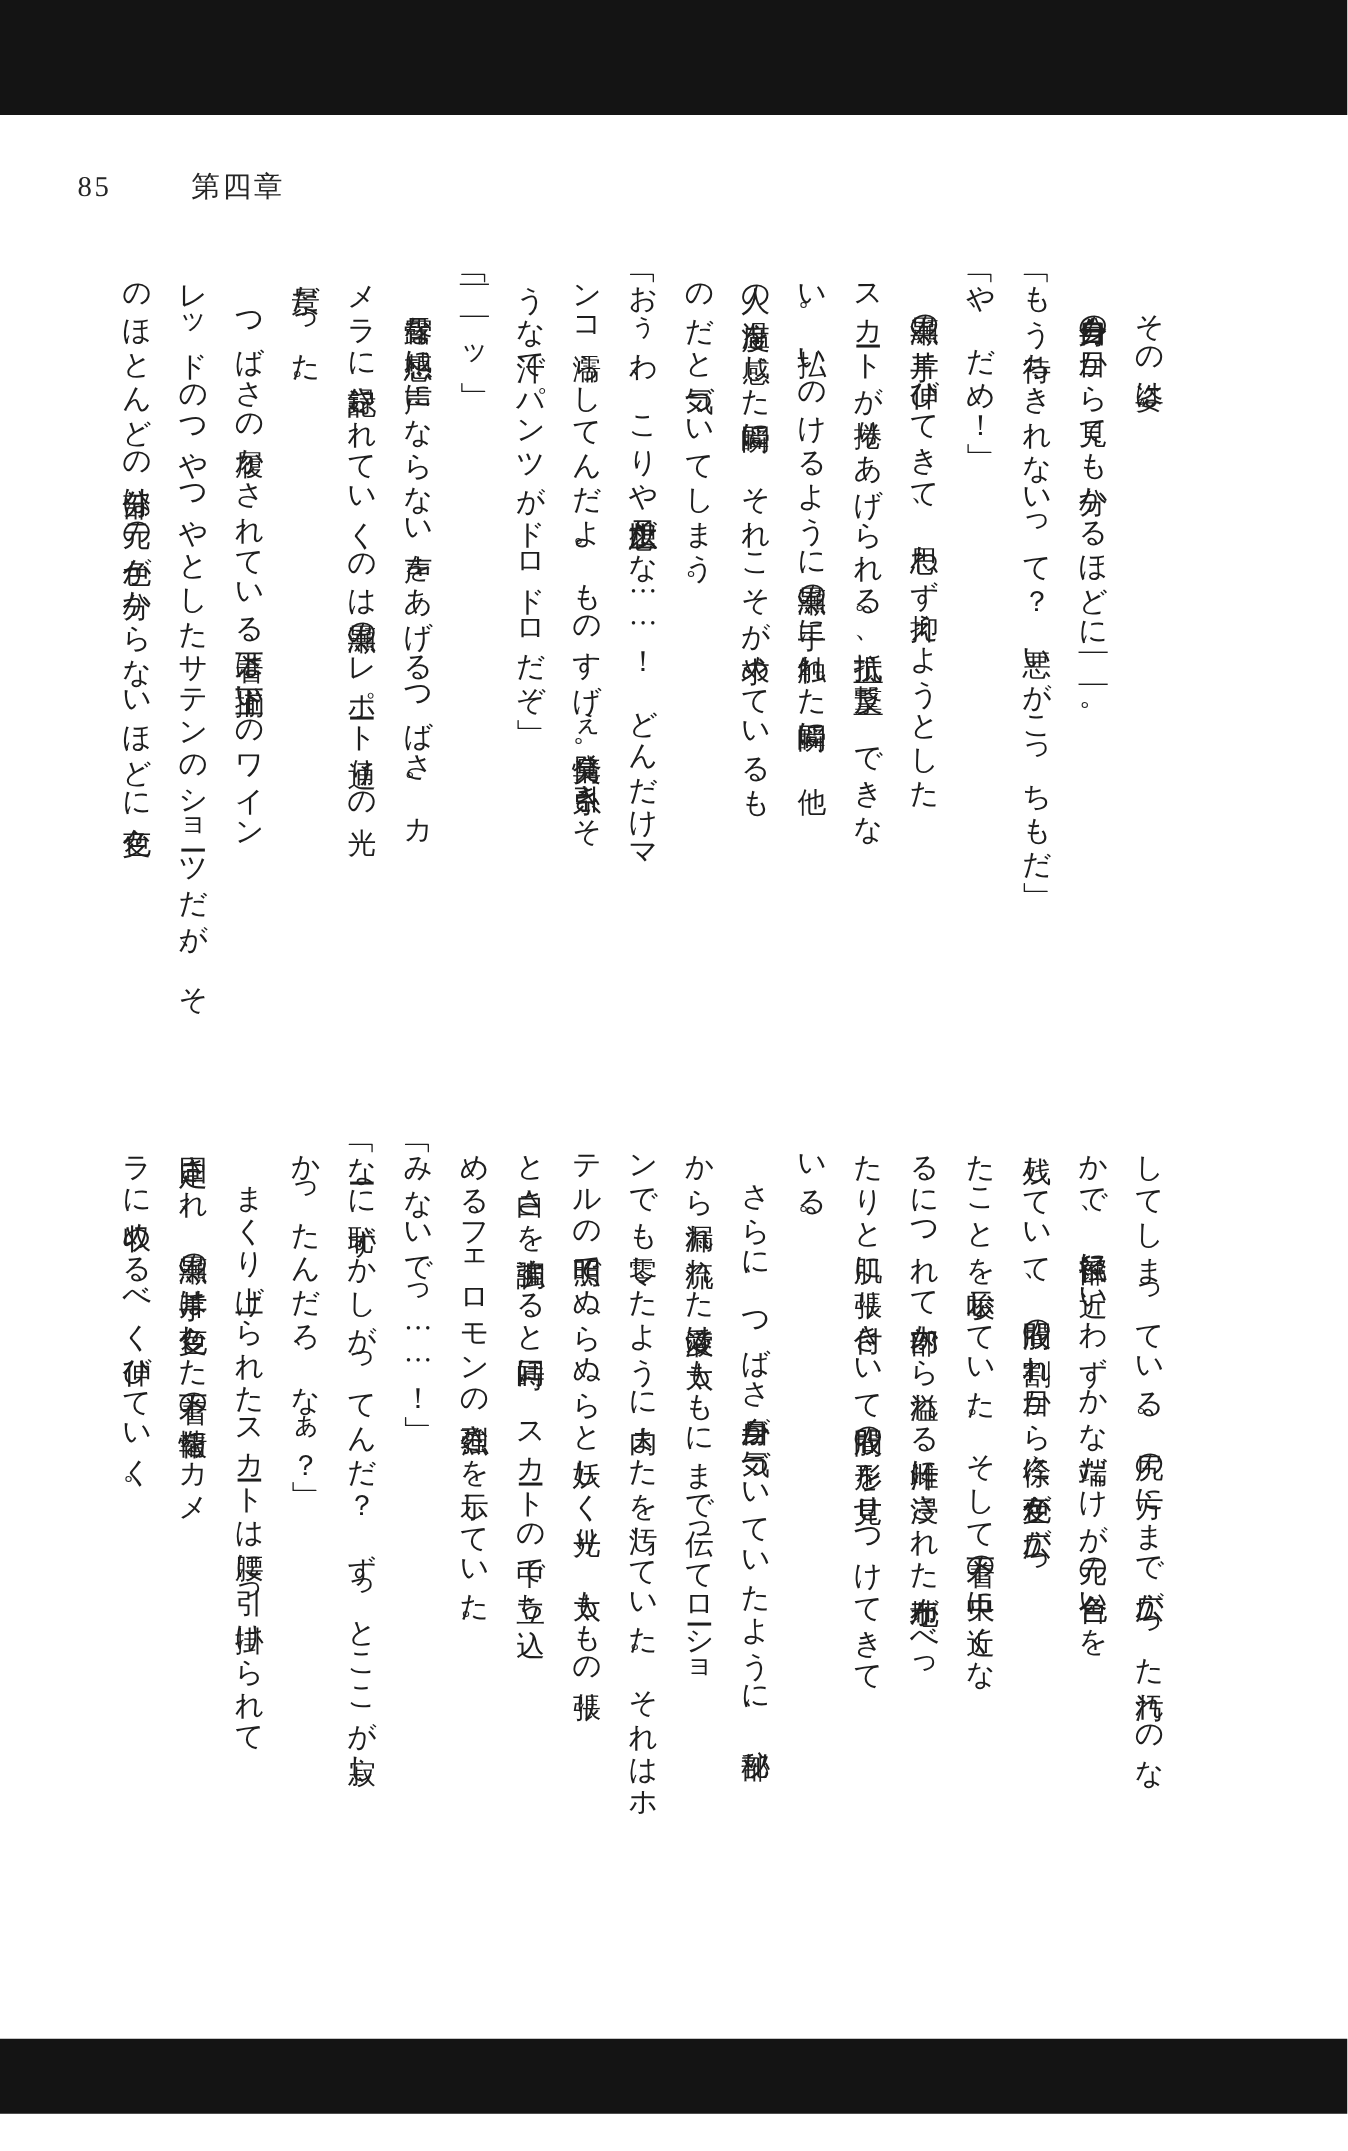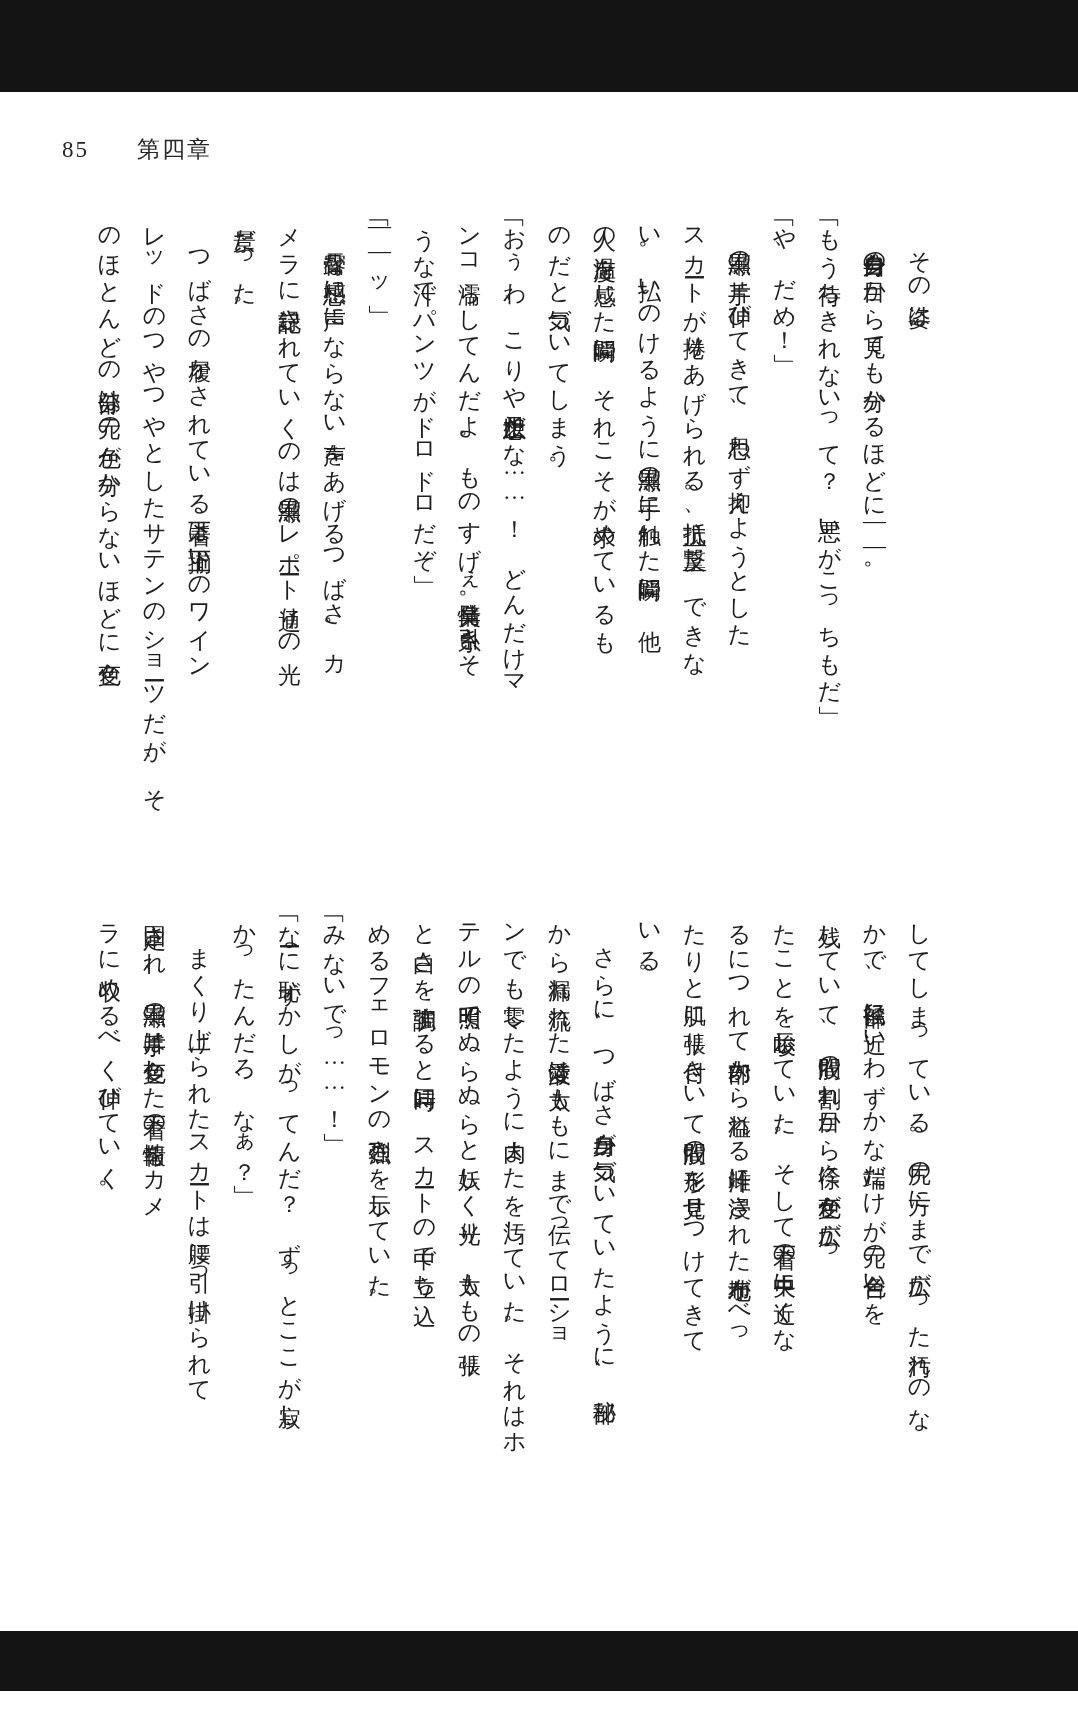--- a/index.html
+++ b/index.html
@@ -25,21 +25,21 @@
     position: absolute;
     top: 134px;
     left: 62px;
     font-size: 23px;
     color: #262626;
     letter-spacing: 2px;
     display: flex;
     align-items: center;
   }
   .page-header .chapter {
-    margin-left: 48px;
+    margin-left: 64px;
   }
 
   .band {
     position: absolute;
     right: 136px;
     width: 856px;
     height: 588px;
     writing-mode: vertical-rl;
     -webkit-writing-mode: vertical-rl;
     text-orientation: upright;

